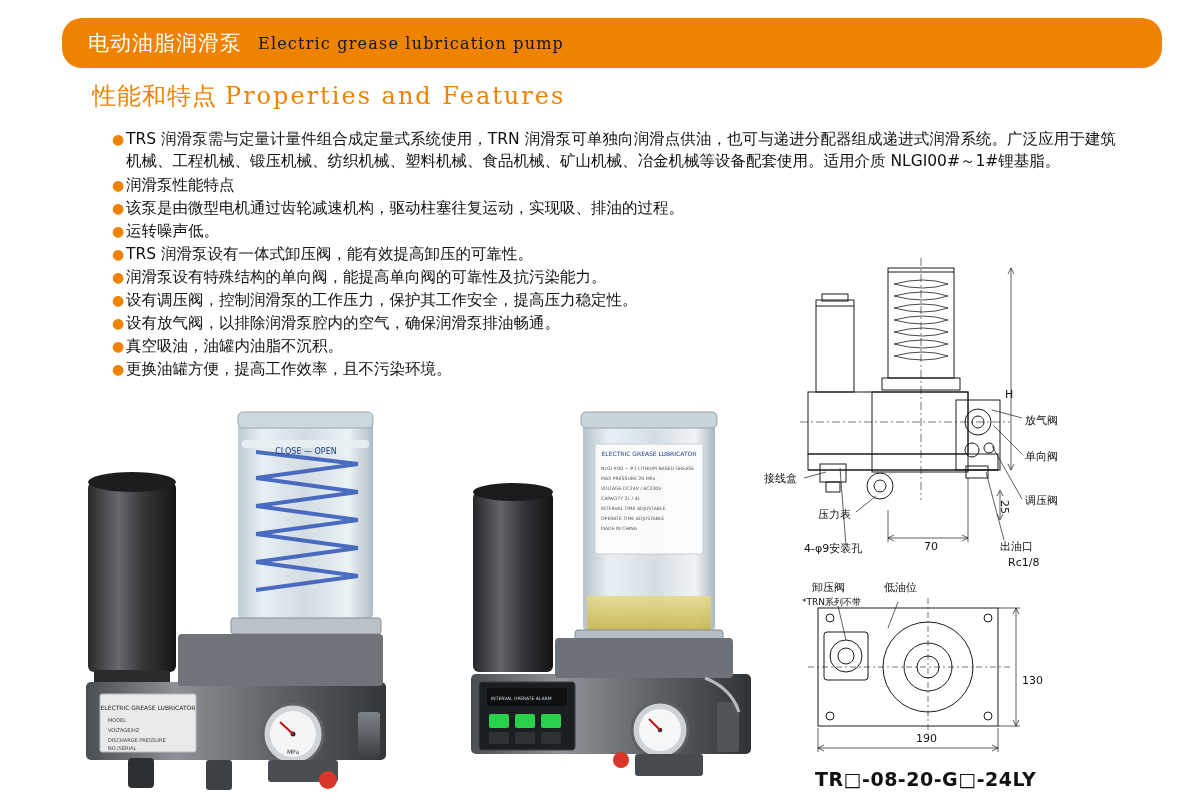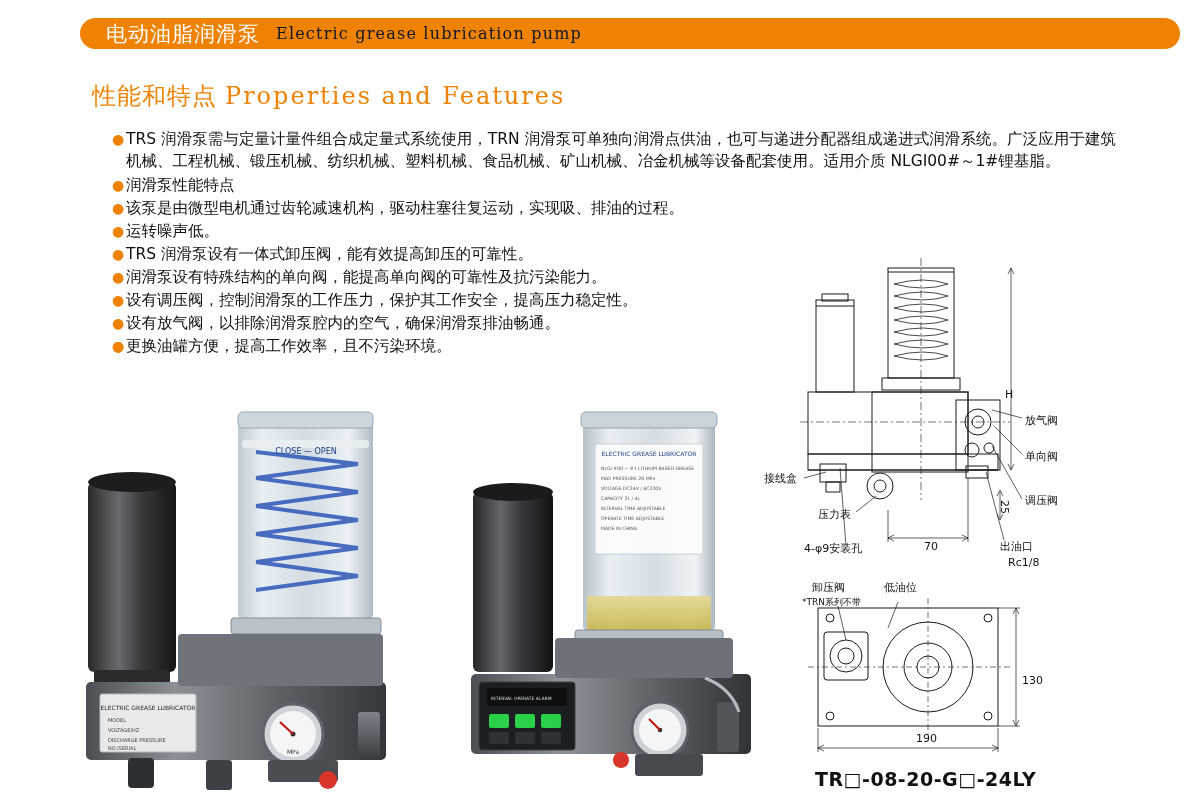--- a/index.html
+++ b/index.html
@@ -15,24 +15,24 @@
     position: relative;
   }
   .page {
     position: absolute;
     inset: 0;
   }
 
   
   .header-bar {
     position: absolute;
-    left: 80px;
+    left: 62px;
     top: 18px;
     width: 1100px;
-    height: 31px;
+    height: 50px;
     background: #ef8200;
     border-radius: 20px 20px 20px 20px;
     display: flex;
     align-items: center;
   }
   .header-bar .title-cn {
     color: #ffffff;
     font-size: 21px;
     font-family: "DejaVu Sans", sans-serif;
     margin-left: 26px;
@@ -192,20 +192,21 @@
     <div class="li">
       <span class="bullet">●</span>
       <span>设有调压阀，控制润滑泵的工作压力，保护其工作安全，提高压力稳定性。</span>
     </div>
     <div class="li">
       <span class="bullet">●</span>
       <span>设有放气阀，以排除润滑泵腔内的空气，确保润滑泵排油畅通。</span>
     </div>
     <div class="li">
       <span class="bullet">●</span>
+      <span>真空吸油，油罐内油脂不沉积。</span>
     </div>
     <div class="li">
       <span class="bullet">●</span>
       <span>更换油罐方便，提高工作效率，且不污染环境。</span>
     </div>
   </div>
 
   <div class="photo photo-1">
     <svg width="420" height="410" viewBox="0 0 420 410" xmlns="http://www.w3.org/2000/svg">
       <defs>

